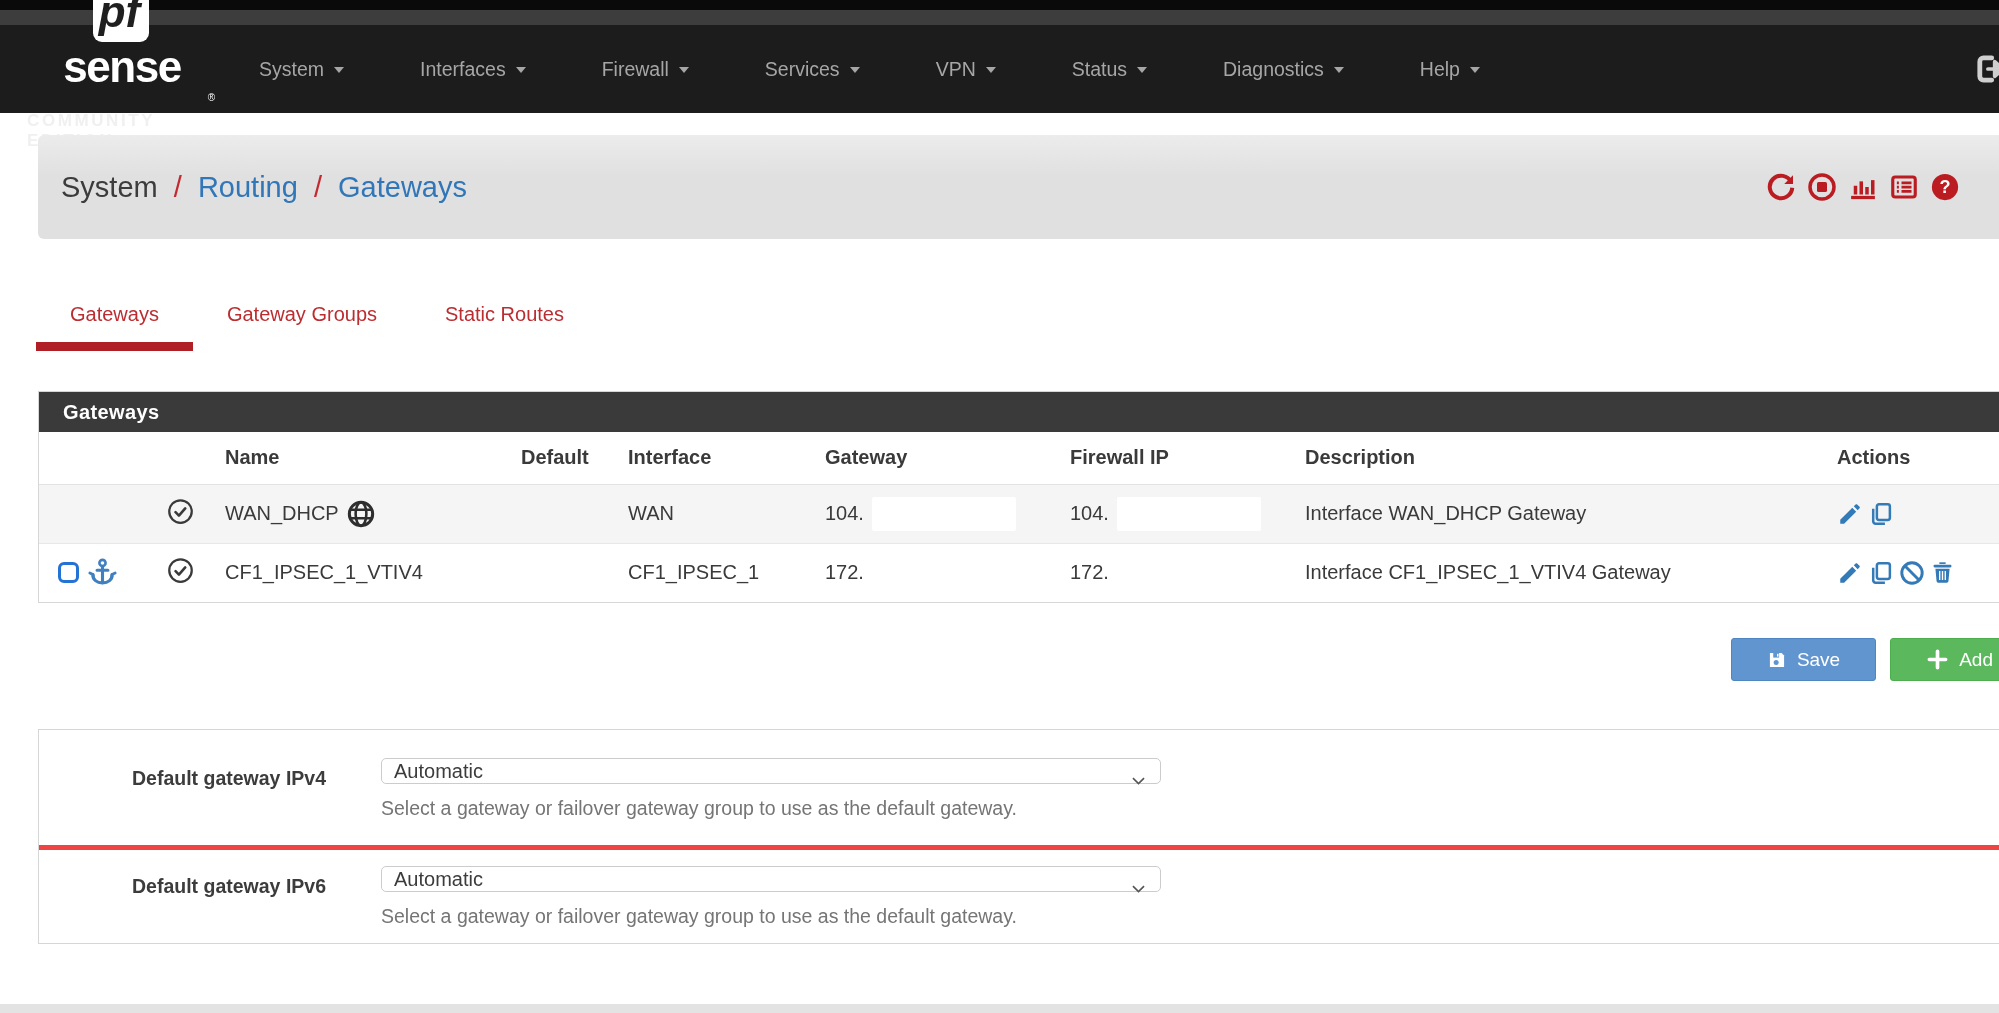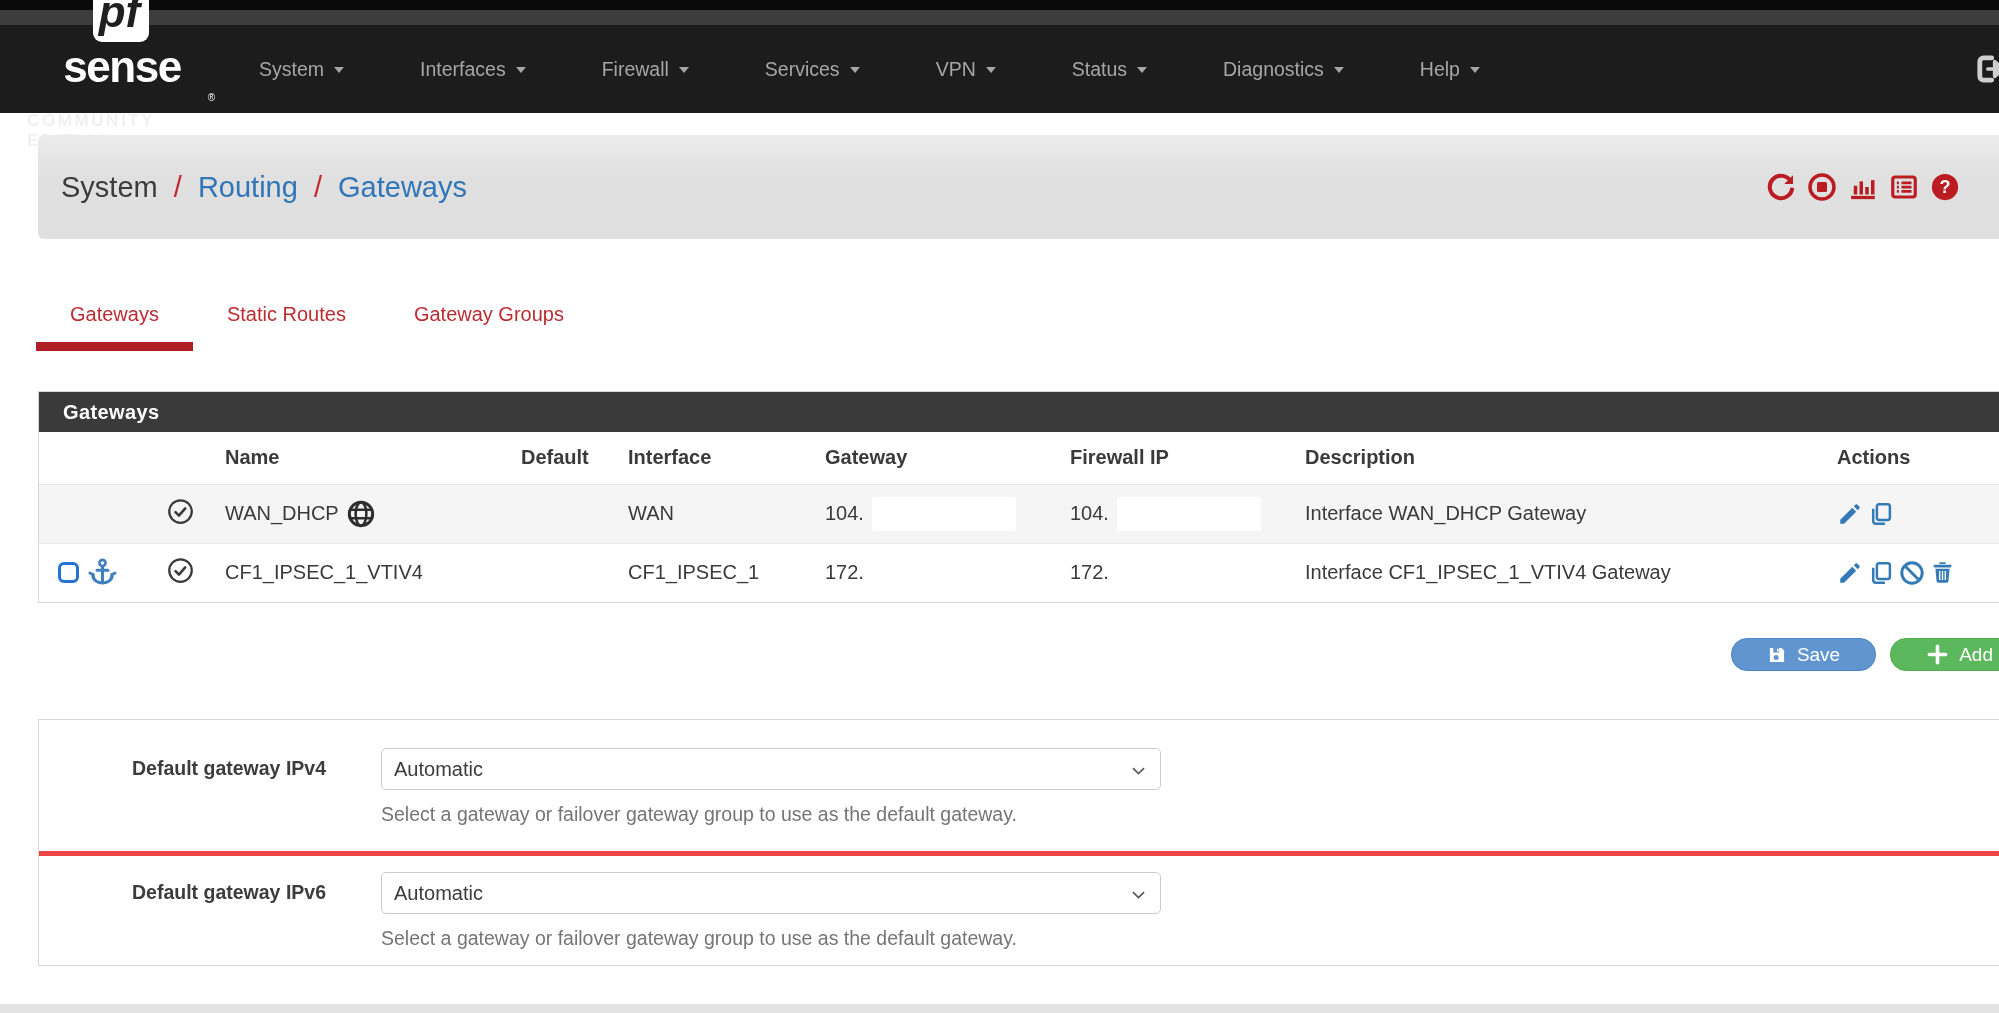--- a/index.html
+++ b/index.html
@@ -60,32 +60,32 @@
   .col-sel{width:112px;} .col-st{width:58px;} .col-name{width:296px;} .col-def{width:107px;}
   .col-if{width:197px;} .col-gw{width:245px;} .col-mon{width:235px;} .col-desc{width:532px;}
   .cell-flex { display:flex; align-items:center; gap:8px; }
   .redact { display:inline-block; width:144px; height:34px; background:#fff; border-radius:2px; }
   .chk-square { width:21px; height:21px; border:3.5px solid #2273d4; border-radius:6px; cursor:pointer; }
   .actions { display:flex; align-items:center; gap:5px; }
   .actions svg { cursor:pointer; display:block; }
 
   
   .btn-row { display:flex; justify-content:flex-end; margin-top:35px; }
-  .btn { height:33px; border-radius:16px; font-size:19px; color:#fff; display:flex;
+  .btn { height:43px; border-radius:3px; font-size:19px; color:#fff; display:flex;
          align-items:center; gap:10px; padding:0 35px; cursor:pointer; }
   .btn-save { background:#6095cf; border:1px solid #4d86c2; }
   .btn-add  { background:#5cb85c; border:1px solid #4cae4c; margin-left:14px; margin-right:-30px; }
 
   
   .form-row { display:flex; padding-top:28px; padding-bottom:25px; }
   .form-row + .form-row { border-top:5px solid #ef4444; padding-top:16px; padding-bottom:15px; }
   .flabel { width:342px; flex:none; text-align:right; padding:9px 55px 0 0;
             font-weight:bold; font-size:19.5px; color:#3c3c3c; }
   .fcontrol { position:relative; }
-  .fselect { width:780px; height:42px; border:1px solid #ccc; border-radius:5px;
+  .fselect { width:780px; height:26px; border:1px solid #ccc; border-radius:5px;
              font-size:20px; color:#3c3c3c; padding:0 55px 0 12px; background:#fff;
              appearance:none; -webkit-appearance:none; font-family:"Liberation Sans",sans-serif; }
   .sel-chev { position:absolute; left:748px; top:13px; pointer-events:none; }
   .fhelp { margin-top:13px; font-size:19.5px; color:#757575; }
 
   .bottom-strip { position:fixed; bottom:0; left:0; width:100%; height:9px; background:#e3e3e3; }
 </style>
 </head>
 <body>
 
@@ -176,23 +176,23 @@
       <circle cx="12" cy="12" r="10.5" fill="#ba1c22"></circle>
       <text x="12" y="17" text-anchor="middle" font-size="14.5" font-weight="bold" fill="#fff" font-family="Liberation Sans, sans-serif">?</text>
     </svg>
   </div>
 </div>
 
 <div class="tabs">
   <div class="tab active">
     <span>Gateways</span></div>
   <div class="tab">
+    <span>Gateway Groups</span></div>
+  <div class="tab">
     <span>Static Routes</span></div>
-  <div class="tab">
-    <span>Gateway Groups</span></div>
 </div>
 
 <div class="panel gw-panel">
   <div class="panel-heading">Gateways</div>
   <table class="gw">
     <colgroup>
       <col class="col-sel">
         <col class="col-st">
         <col class="col-name">
         <col class="col-def">

